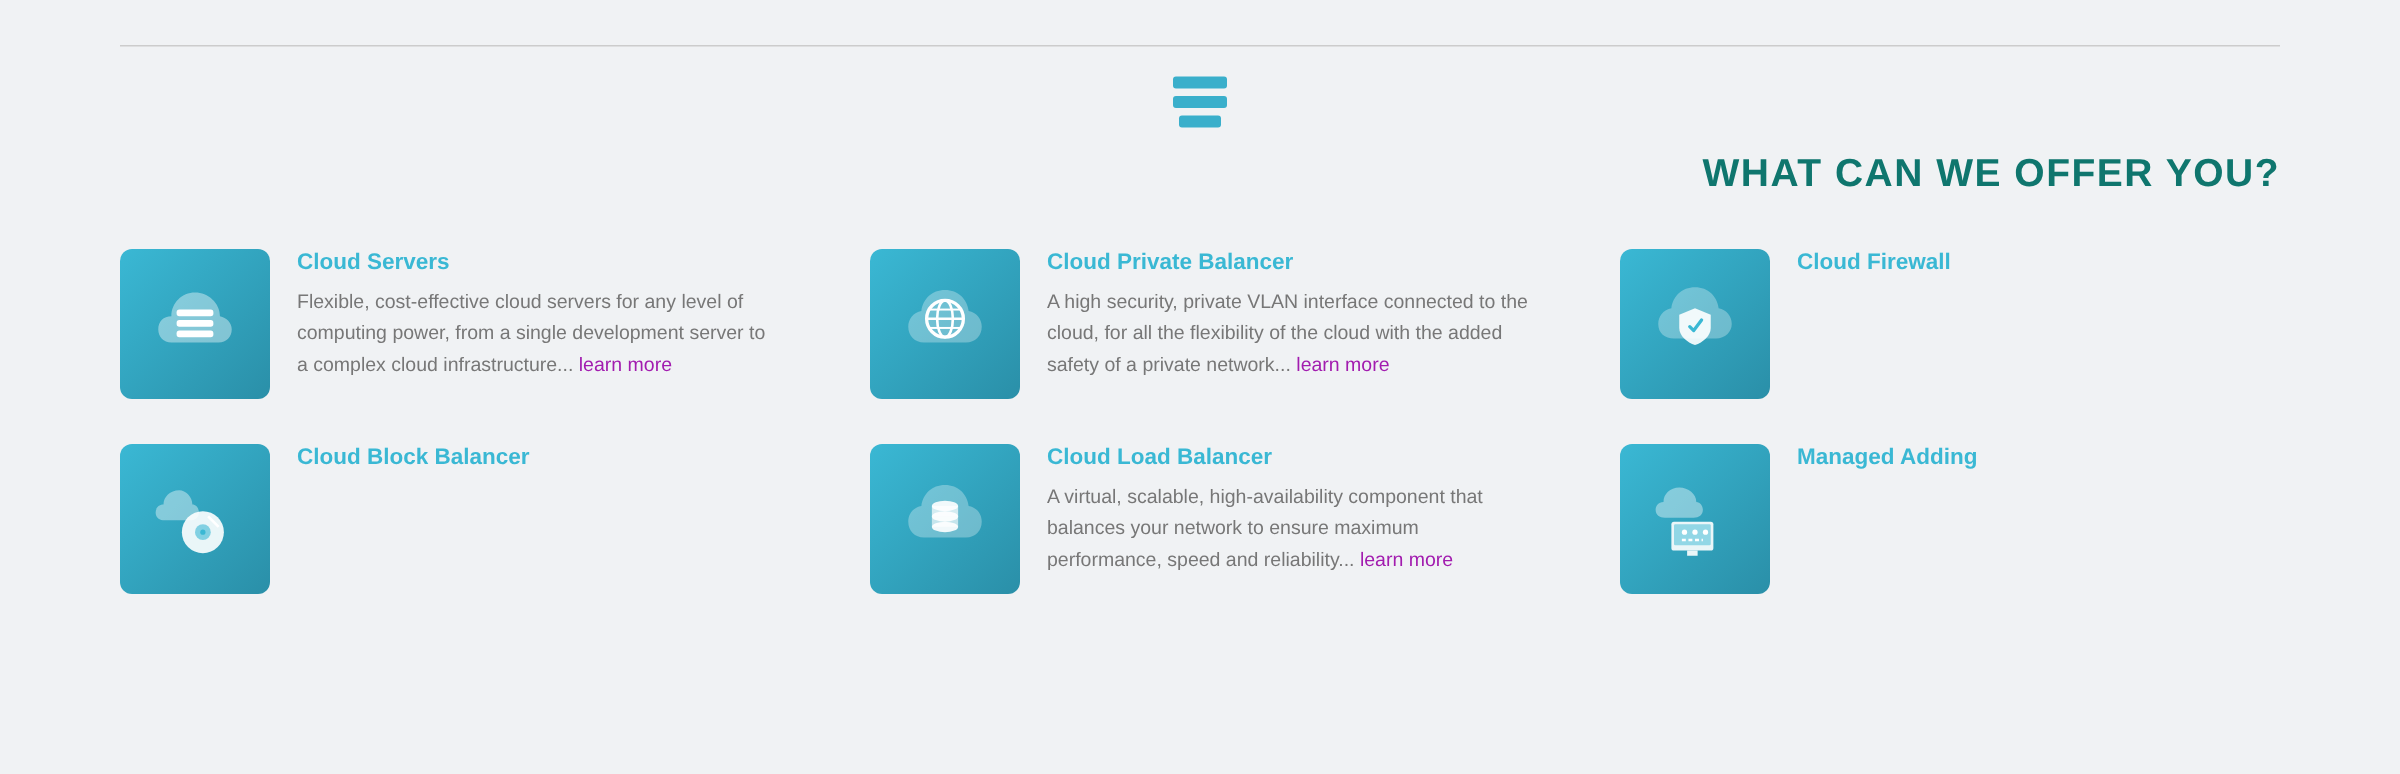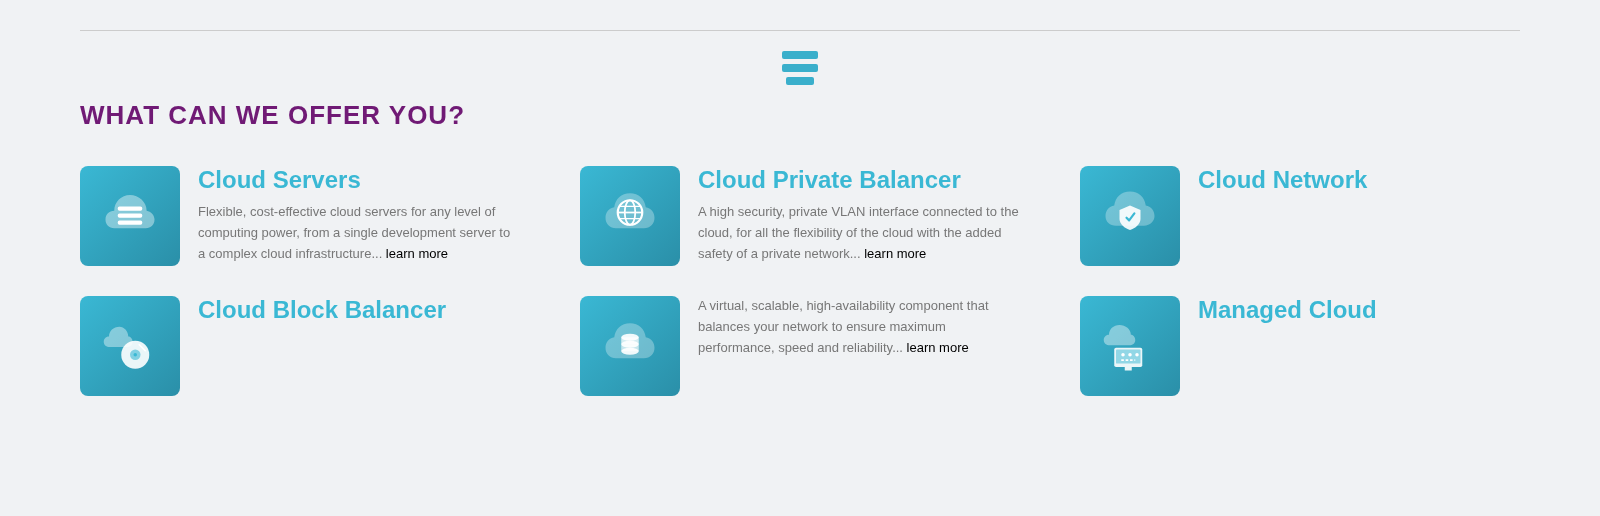--- a/index.html
+++ b/index.html
@@ -24,24 +24,24 @@
       margin-bottom: 20px;
     }
 
     .header-icon {
       display: flex;
       justify-content: center;
       margin-bottom: 15px;
     }
 
     .section-title {
-      text-align: left;
+      text-align: right;
       font-size: 26px;
       font-weight: 700;
-      color: #701a75;
+      color: #0f766e;
       letter-spacing: 1px;
       margin-bottom: 35px;
       text-transform: uppercase;
     }
 
     .cards-grid {
       display: grid;
       grid-template-columns: repeat(3, 1fr);
       gap: 30px 60px;
     }
@@ -68,34 +68,34 @@
       width: 56px;
       height: 56px;
       fill: rgba(255,255,255,0.85);
     }
 
     .card-content {
       flex: 1;
     }
 
     .card-title {
-      font-size: 24px;
+      font-size: 15px;
       font-weight: 600;
       color: #3ab8d4;
       margin-bottom: 8px;
     }
 
     .card-desc {
       font-size: 13px;
       color: #777;
       line-height: 1.6;
     }
 
     .card-link {
-      color: #000000;
+      color: #a21caf;
       text-decoration: none;
       font-size: 13px;
     }
 
     
     .stack-bars {
       display: flex;
       flex-direction: column;
       gap: 5px;
       align-items: center;
@@ -168,21 +168,21 @@
     <div class="card-icon-box">
       <svg viewBox="0 0 64 64" xmlns="http://www.w3.org/2000/svg">
 
         <path d="M32 4 C22 4 15 11 14 20 C8 21 4 26 4 32 C4 39 9 43 16 43 L48 43 C55 43 60 38 60 32 C60 26 56 21 50 20 C49 11 42 4 32 4 Z" fill="rgba(255,255,255,0.3)"></path>
 
         <path d="M32 20 L20 25 L20 35 C20 41 26 46 32 48 C38 46 44 41 44 35 L44 25 Z" fill="white" opacity="0.9"></path>
         <path d="M28 34 L31 37 L37 29" fill="none" stroke="#3ab8d4" stroke-width="2.5" stroke-linecap="round" stroke-linejoin="round"></path>
       </svg>
     </div>
     <div class="card-content">
-      <div class="card-title">Cloud Network</div>
+      <div class="card-title">Cloud Firewall</div>
     </div>
   </div>
       <div class="card">
     <div class="card-icon-box">
       <svg viewBox="0 0 64 64" xmlns="http://www.w3.org/2000/svg">
 
         <path d="M20 10 C13 10 8 15 8 21 C4 21 2 24 2 27 C2 31 5 33 9 33 L28 33 C32 33 35 31 35 27 C35 24 33 21 30 21 C30 15 25 10 20 10 Z" fill="rgba(255,255,255,0.4)"></path>
 
         <circle cx="38" cy="42" r="16" fill="white" opacity="0.9"></circle>
         <circle cx="38" cy="42" r="6" fill="#3ab8d4" opacity="0.6"></circle>
@@ -201,20 +201,21 @@
         <path d="M32 6 C22 6 15 13 14 22 C8 23 4 28 4 34 C4 41 9 46 16 46 L48 46 C55 46 60 41 60 34 C60 28 56 23 50 22 C49 13 42 6 32 6 Z" fill="rgba(255,255,255,0.3)"></path>
 
         <ellipse cx="32" cy="22" rx="10" ry="4" fill="white" opacity="0.9"></ellipse>
         <rect x="22" y="22" width="20" height="8" fill="white" opacity="0.7"></rect>
         <ellipse cx="32" cy="30" rx="10" ry="4" fill="white" opacity="0.9"></ellipse>
         <rect x="22" y="30" width="20" height="8" fill="white" opacity="0.6"></rect>
         <ellipse cx="32" cy="38" rx="10" ry="4" fill="white" opacity="0.9"></ellipse>
       </svg>
     </div>
     <div class="card-content">
+      <div class="card-title">Cloud Load Balancer</div>
       <p class="card-desc">
         A virtual, scalable, high-availability component that balances your network to ensure maximum performance, speed and reliability... <a class="card-link" href="#">learn more</a>
       </p>
     </div>
   </div>
       <div class="card">
     <div class="card-icon-box">
       <svg viewBox="0 0 64 64" xmlns="http://www.w3.org/2000/svg">
 
         <path d="M20 8 C13 8 8 13 8 19 C4 19 2 22 2 25 C2 29 5 31 9 31 L31 31 C35 31 38 29 38 25 C38 22 36 19 33 19 C33 13 27 8 20 8 Z" fill="rgba(255,255,255,0.4)"></path>
@@ -223,17 +224,17 @@
         <rect x="16" y="36" width="28" height="16" rx="1" fill="#3ab8d4" opacity="0.5"></rect>
         <rect x="26" y="56" width="8" height="4" fill="white" opacity="0.9"></rect>
 
         <circle cx="24" cy="42" r="2" fill="white"></circle>
         <circle cx="32" cy="42" r="2" fill="white"></circle>
         <circle cx="40" cy="42" r="2" fill="white"></circle>
         <line x1="22" y1="48" x2="38" y2="48" stroke="white" stroke-width="2" stroke-dasharray="3,2"></line>
       </svg>
     </div>
     <div class="card-content">
-      <div class="card-title">Managed Cloud</div>
+      <div class="card-title">Managed Adding</div>
     </div>
   </div>
     </div>
 </div>
 
 </body></html>

